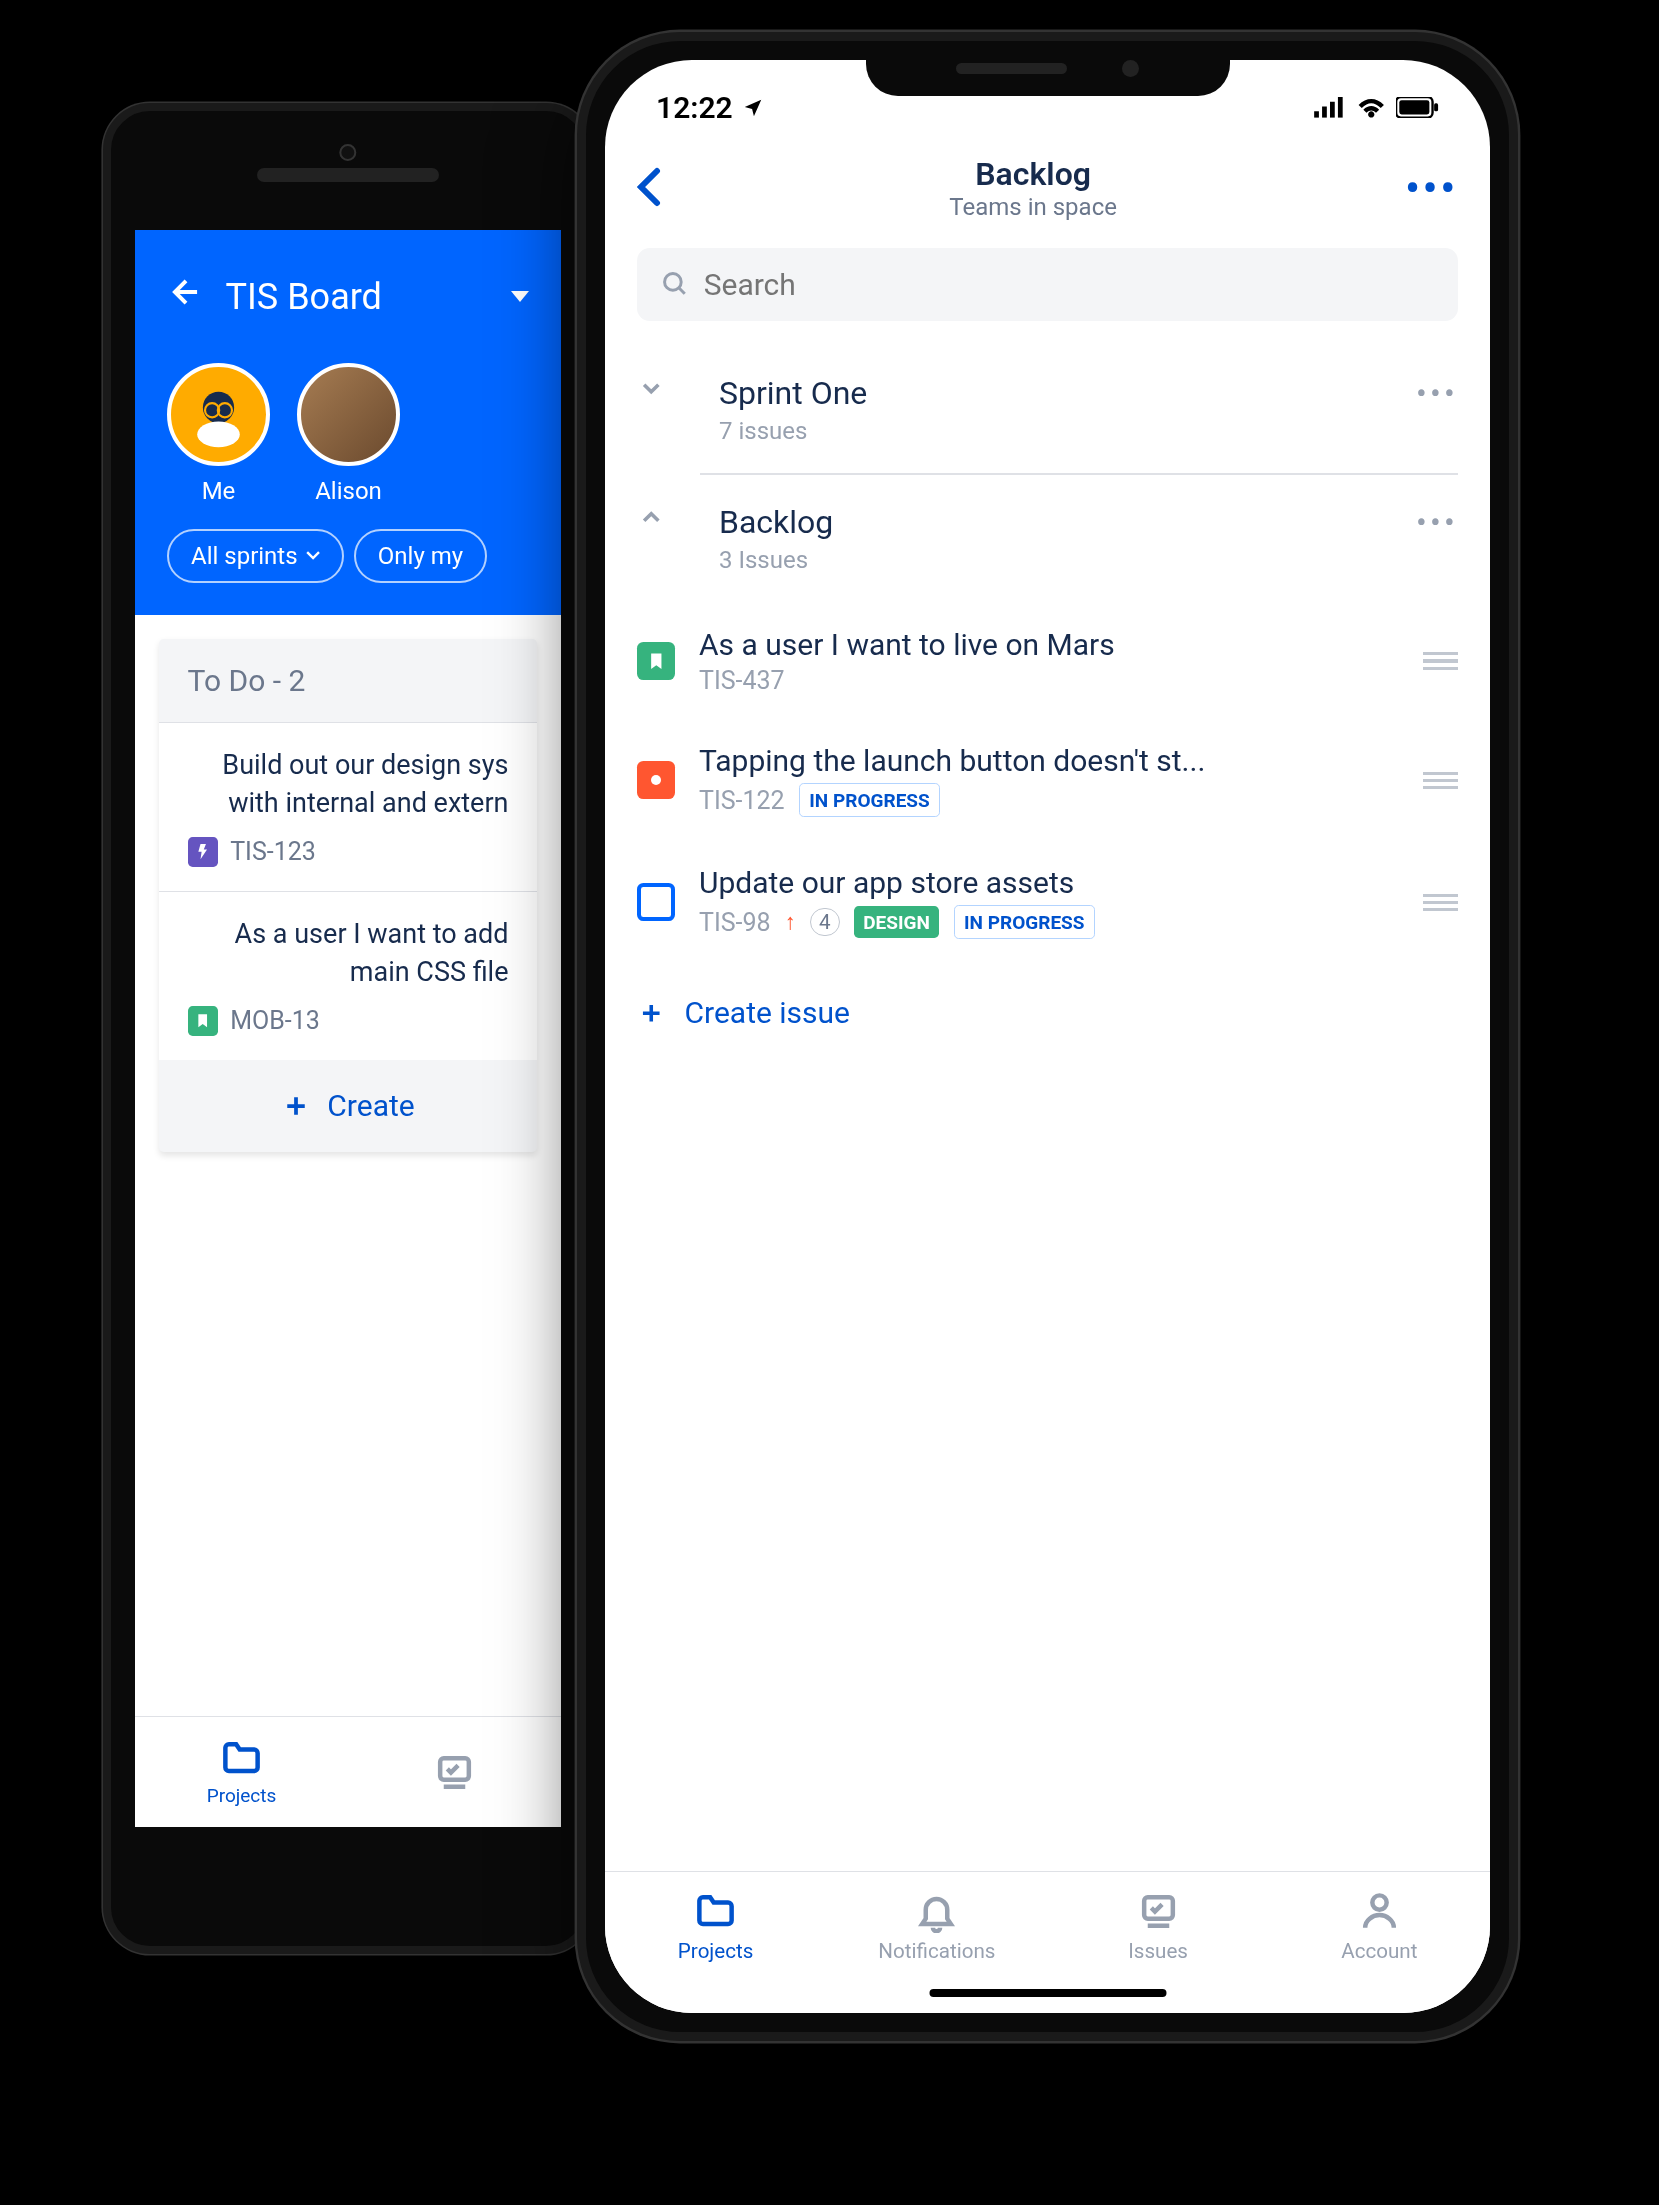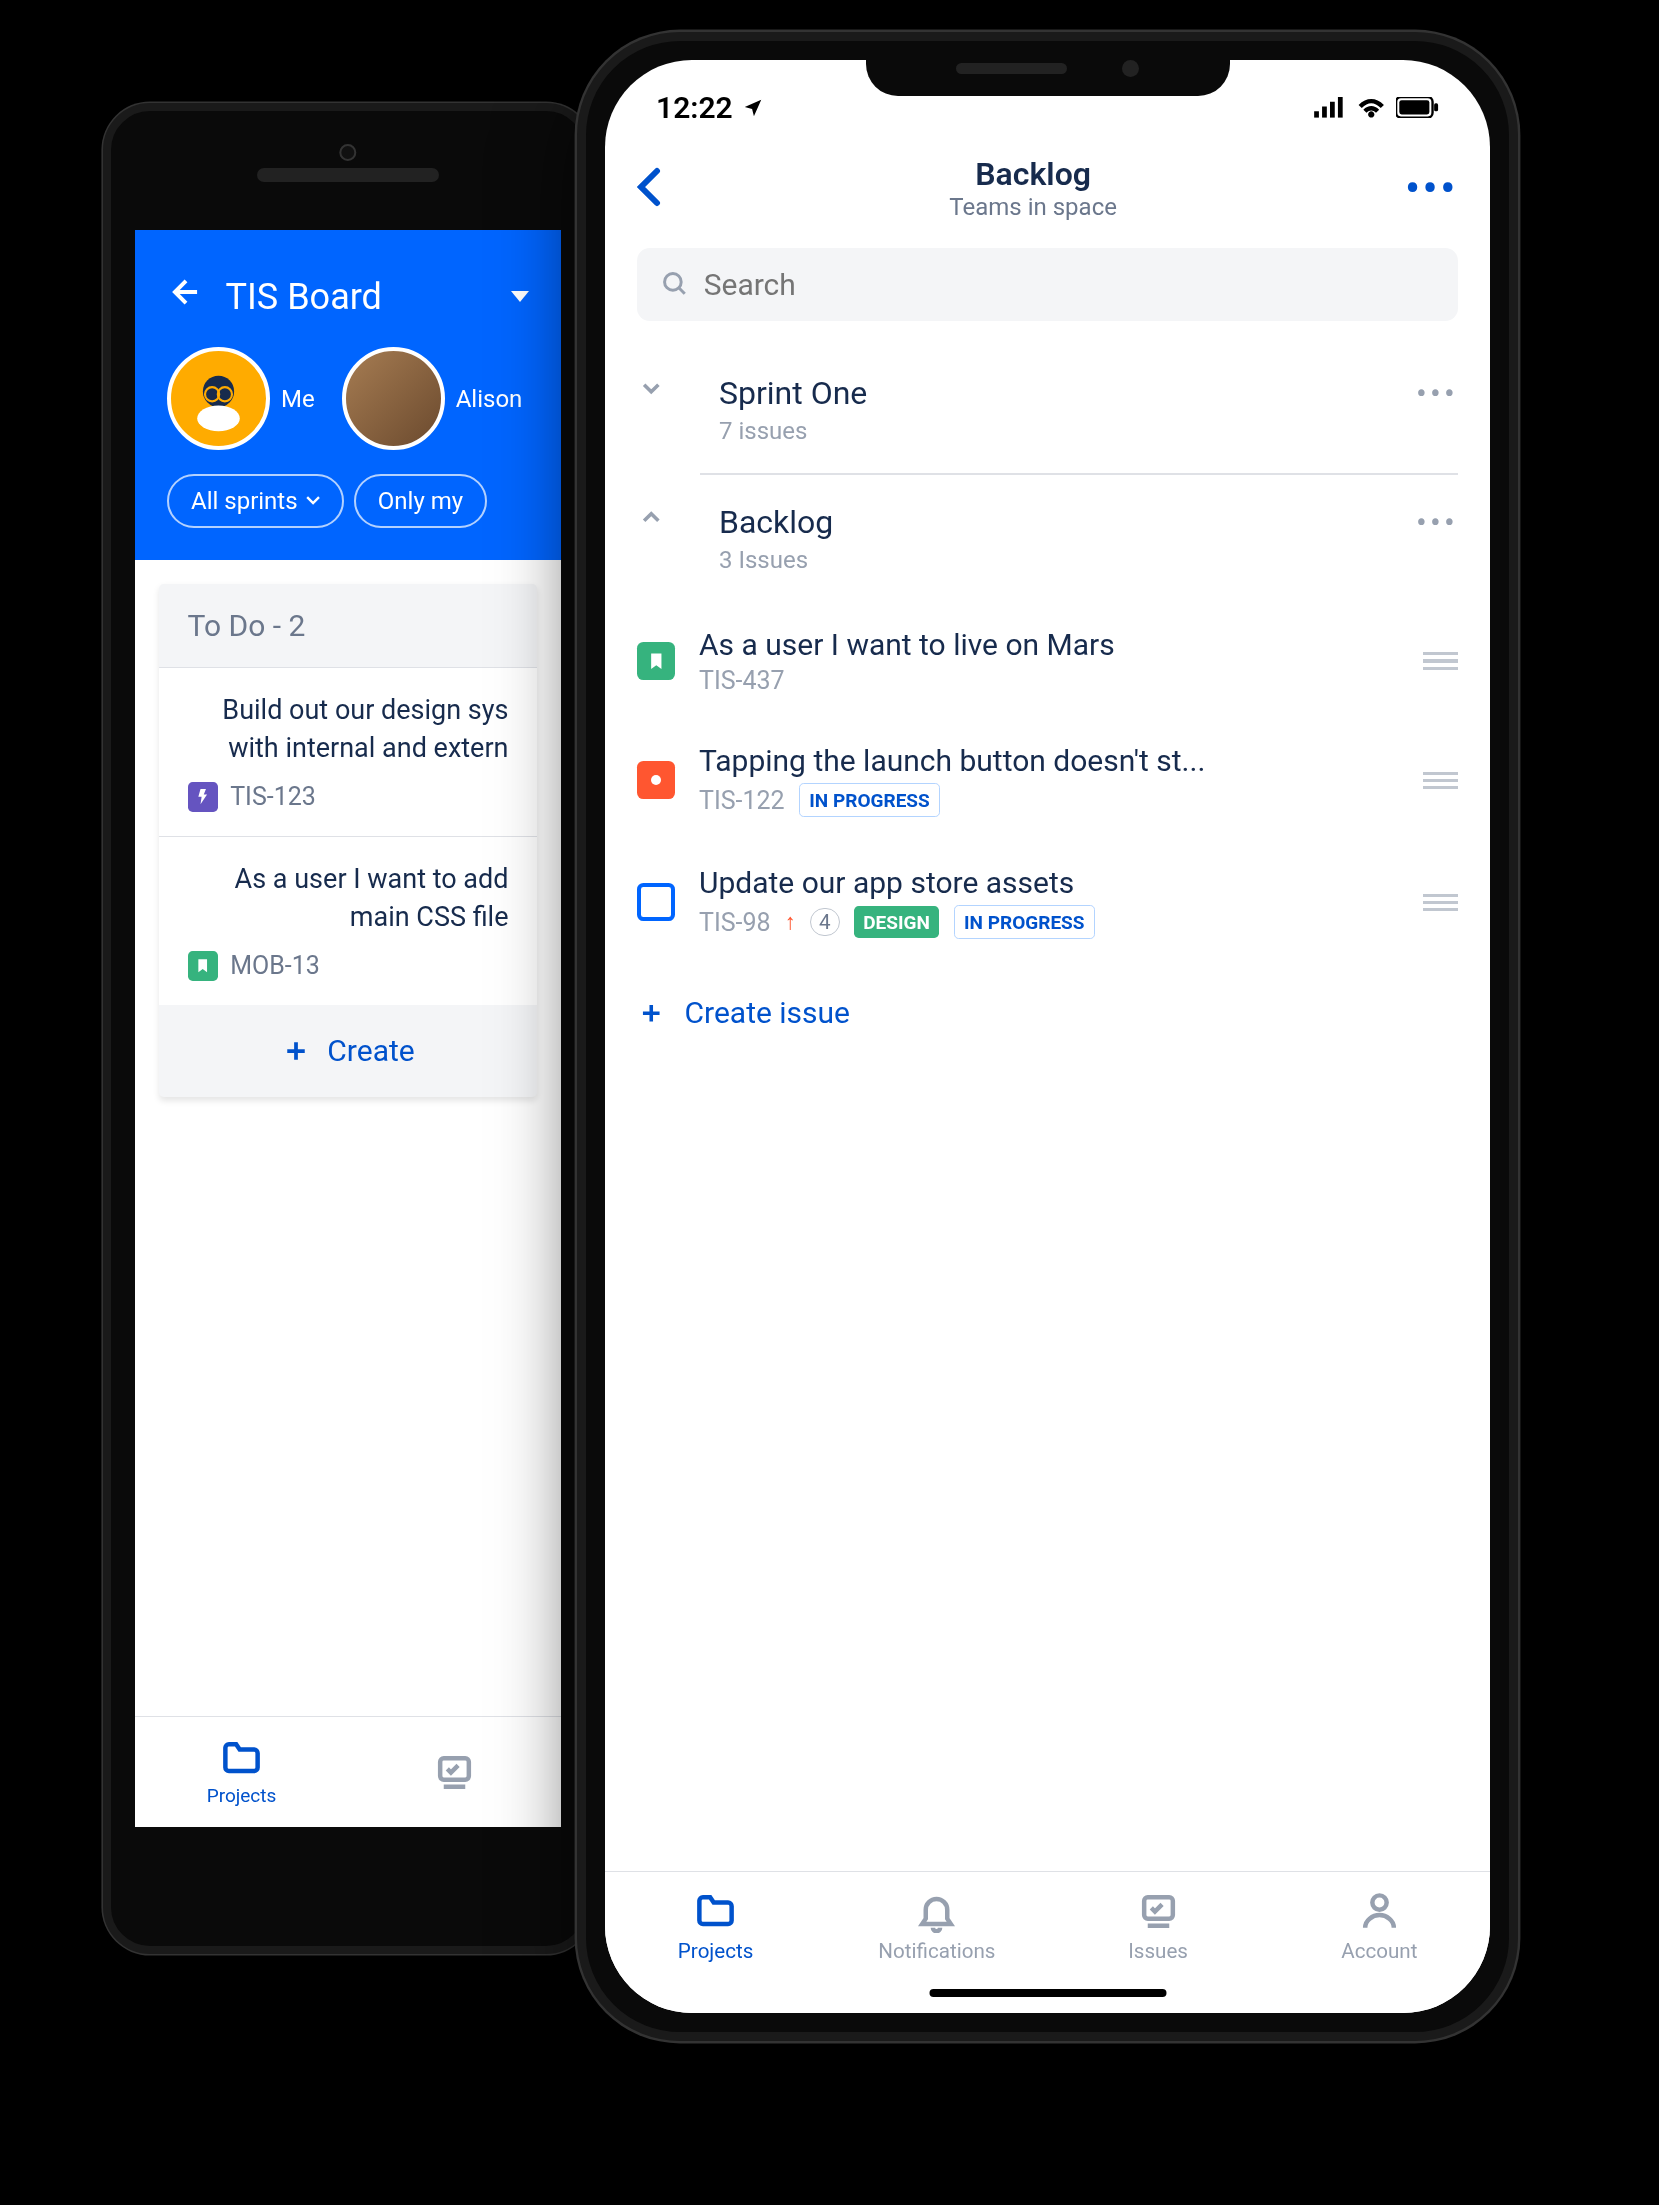--- a/index.html
+++ b/index.html
@@ -5,27 +5,27 @@
 * { box-sizing: border-box; margin: 0; padding: 0; font-family: -apple-system, BlinkMacSystemFont, "Segoe UI", Roboto, Helvetica, Arial, sans-serif; }
 body { background: #000; width: 1659px; height: 2205px; position: relative; overflow: hidden; }
 
 
 .android-phone { position: absolute; left: 103px; top: 103px; width: 490px; height: 1851px; background: #0a0a0a; border-radius: 47px; border: 8px solid #1a1a1a; z-index: 1; box-shadow: 0 0 0 1.6px #333; }
 .android-speaker { position: absolute; top: 57px; left: 50%; transform: translateX(-50%); width: 182px; height: 14.2px; background: #222; border-radius: 8px; }
 .android-camera { position: absolute; top: 33px; left: 50%; transform: translateX(-50%); width: 17.4px; height: 17.4px; background: #111; border-radius: 50%; border: 2.4px solid #333; }
 .android-screen { position: absolute; top: 119px; left: 24px; right: 24px; bottom: 119px; background: #fff; overflow: hidden; }
 
 .android-header { background: #0065ff; padding: 43px 32px 32px 32px; color: #fff; }
-.android-titlebar { display: flex; align-items: center; gap: 20.6px; margin-bottom: 27px; }
+.android-titlebar { display: flex; align-items: center; gap: 20.6px; margin-bottom: 43px; }
 .android-back { font-size: 38px; color: #fff; }
 .android-title { font-size: 36px; font-weight: 400; flex: 1; }
 .android-dropdown { width: 0; height: 0; border-left: 9.5px solid transparent; border-right: 9.5px solid transparent; border-top: 11px solid #fff; margin-left: 14.2px; }
 
 .android-avatars { display: flex; gap: 27px; margin-bottom: 24px; }
-.android-avatar { display: flex; flex-direction: row; align-items: center; gap: 11px; }
+.android-avatar { display: flex; flex-direction: column; align-items: center; gap: 11px; }
 .android-avatar-circle { width: 103px; height: 103px; border-radius: 50%; border: 4.7px solid #fff; display: flex; align-items: center; justify-content: center; }
 .av-me { background: #ffab00; }
 .av-alison { background: linear-gradient(135deg, #a67c52, #6b4a2e); }
 .android-avatar-label { font-size: 24px; }
 
 .android-chips { display: flex; gap: 10px; }
 .android-chip { border: 2.4px solid rgba(255,255,255,0.7); border-radius: 32px; padding: 11px 22px; font-size: 24px; display: flex; align-items: center; gap: 8px; white-space: nowrap; }
 
 .android-column { background: #f4f5f7; margin: 24px 24px 0 24px; border-radius: 4.7px; box-shadow: 0 3.2px 6.3px rgba(0,0,0,0.1); }
 .android-col-header { padding: 24px 28.5px; color: #6b778c; font-size: 30px; }

